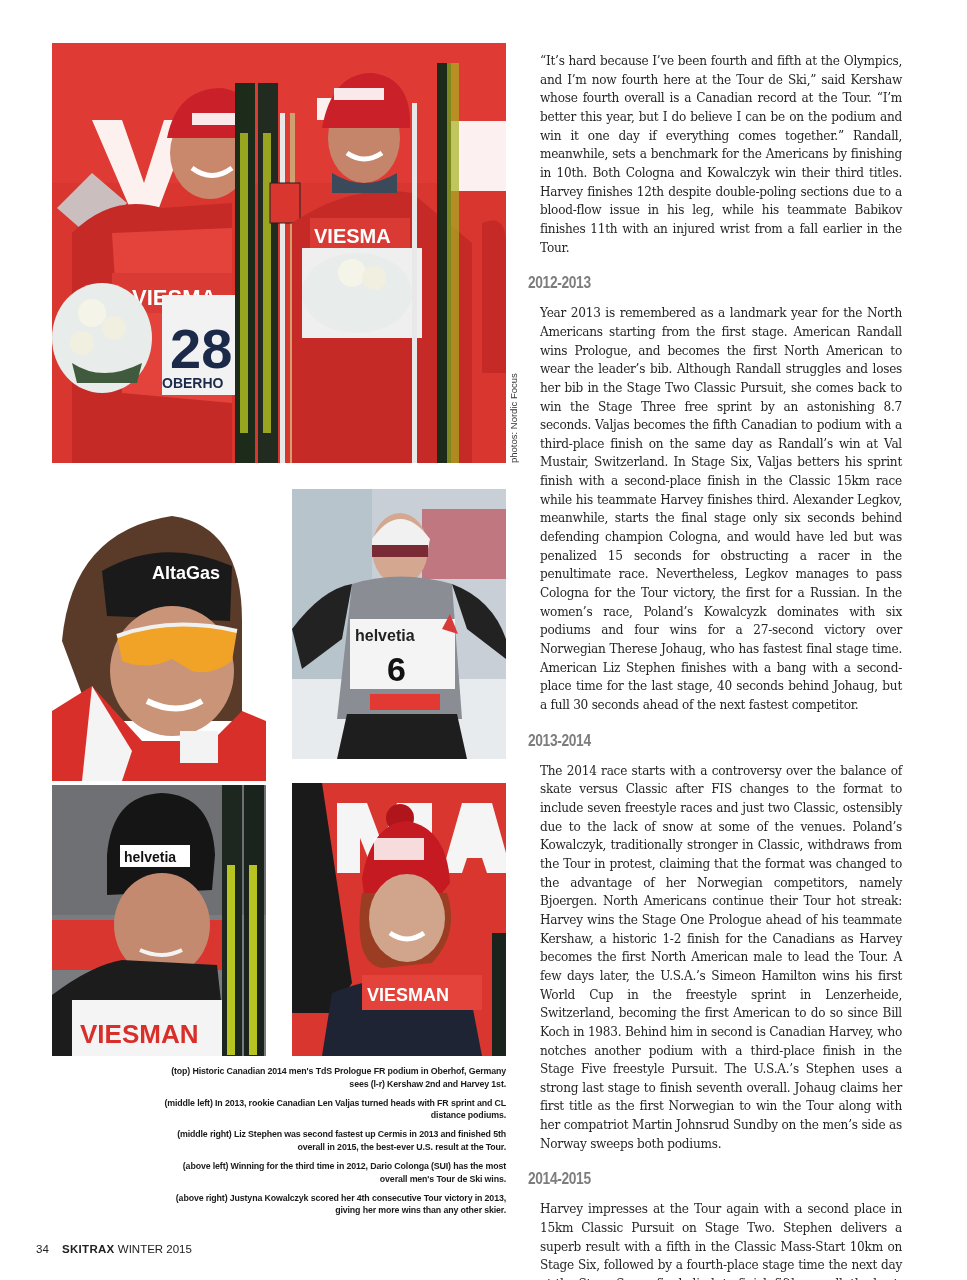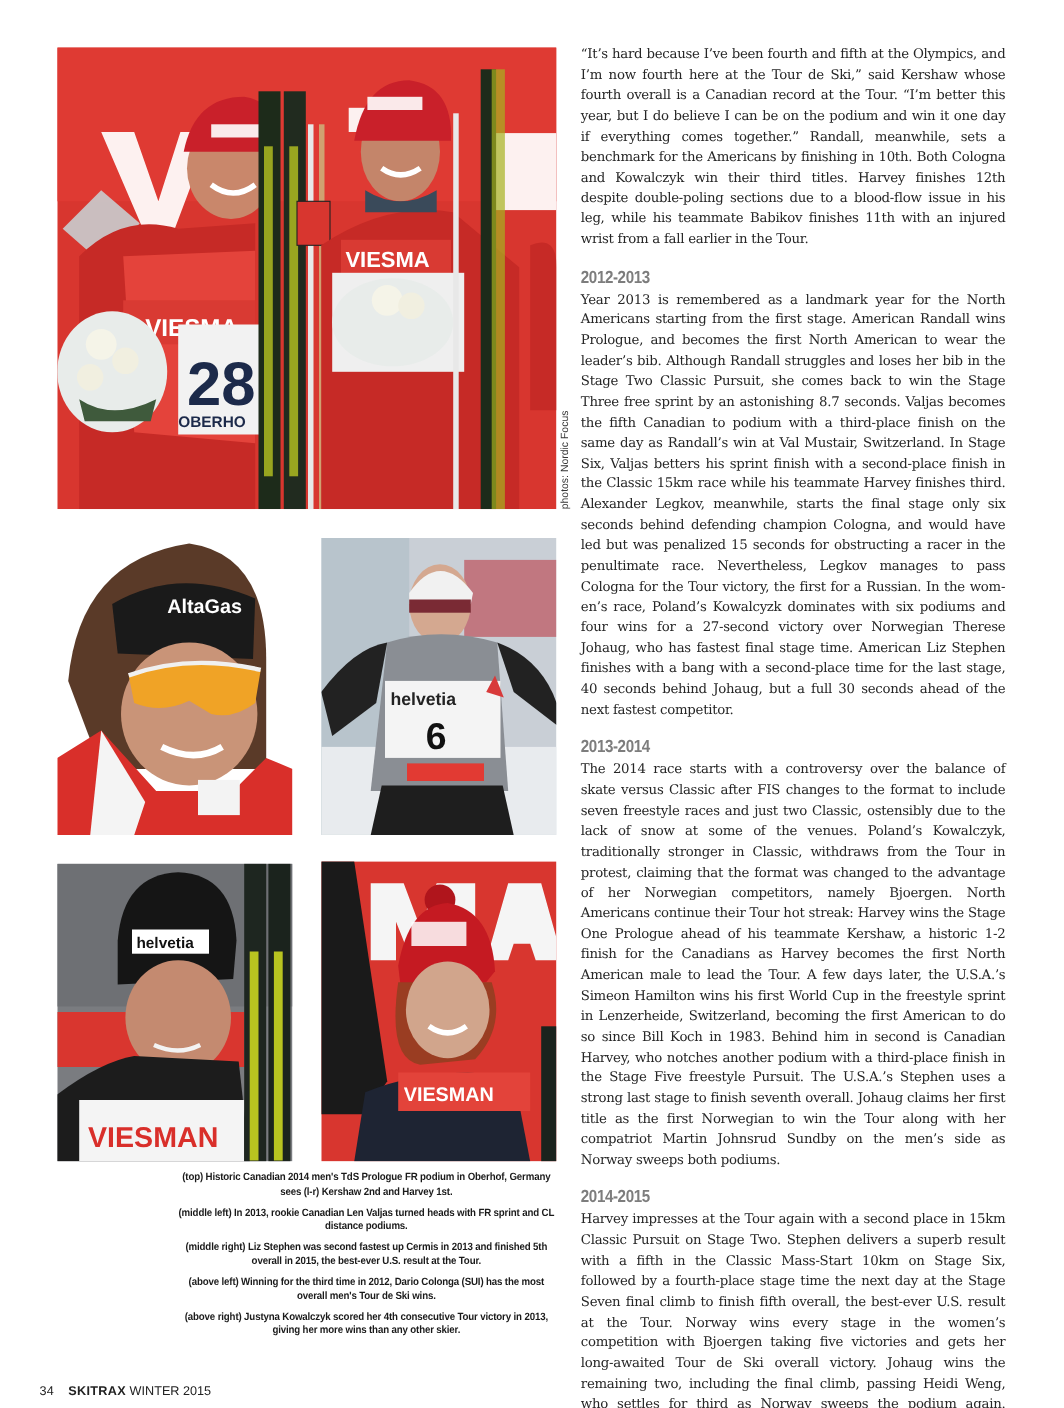--- a/index.html
+++ b/index.html
@@ -3,56 +3,56 @@
   <meta charset="utf-8">
   <style>
     * { box-sizing: border-box; margin: 0; padding: 0; }
     html, body { width: 967px; height: 1280px; background: #ffffff; overflow: hidden; }
     body { position: relative; font-family: "DejaVu Serif", "Liberation Serif", serif; color: #2a2a2a; }
 
     .photo { position: absolute; overflow: hidden; }
     .photo svg { width: 100%; height: 100%; display: block; }
 
     #photo-top { left: 52px; top: 43px; width: 454px; height: 420px; }
-    #photo-mid-left { left: 52px; top: 489px; width: 214px; height: 270px; }
+    #photo-mid-left { left: 52px; top: 511px; width: 214px; height: 270px; }
     #photo-mid-right { left: 292px; top: 489px; width: 214px; height: 270px; }
     #photo-bot-left { left: 52px; top: 785px; width: 214px; height: 271px; }
     #photo-bot-right { left: 292px; top: 783px; width: 214px; height: 273px; }
 
     .credit {
       position: absolute; left: 508px; top: 463px;
       transform-origin: 0 0; transform: rotate(-90deg);
       font-family: "Liberation Sans", sans-serif; font-size: 9.5px; color: #333;
       white-space: nowrap;
     }
 
     .captions {
       position: absolute; left: 130px; top: 1065px; width: 376px;
       font-family: "Liberation Sans", sans-serif; font-weight: bold;
-      font-size: 9.6px; line-height: 12.6px; color: #1a1a1a; text-align: center;
+      font-size: 9.6px; line-height: 12.6px; color: #1a1a1a; text-align: right;
       letter-spacing: -0.15px;
     }
     .captions p { margin-bottom: 6.5px; transform: scaleX(0.92); transform-origin: right; }
 
     .article {
       position: absolute; left: 528px; top: 40px; width: 386px;
       font-size: 12.1px; line-height: 18.65px; text-align: justify;
       hyphens: manual; letter-spacing: -0.25px; color: #262626;
     }
-    .article p { margin: 0; }
+    .article p { margin: 12px; }
     .article h2 {
       font-family: "Liberation Sans", sans-serif; font-weight: bold;
       font-size: 16px; color: #7d7d7d; letter-spacing: -0.4px;
       transform: scaleX(0.86); transform-origin: left;
       margin-top: 16px; margin-bottom: 1px; line-height: 19px;
     }
 
     .footer-left {
       position: absolute; left: 36px; top: 1243px;
-      font-family: "Liberation Sans", sans-serif; font-size: 11.5px; color: #222; margin-top: 16px;
+      font-family: "Liberation Sans", sans-serif; font-size: 11.5px; color: #222;
     }
     .footer-left .pg { margin-right: 10px; }
     .footer-left .brand { font-weight: 900; letter-spacing: 0.3px; }
     .footer-right {
       position: absolute; right: 47px; top: 1283px;
       font-family: "Liberation Sans", sans-serif; font-size: 11px; color: #333;
     }
   </style>
 </head>
 <body>

